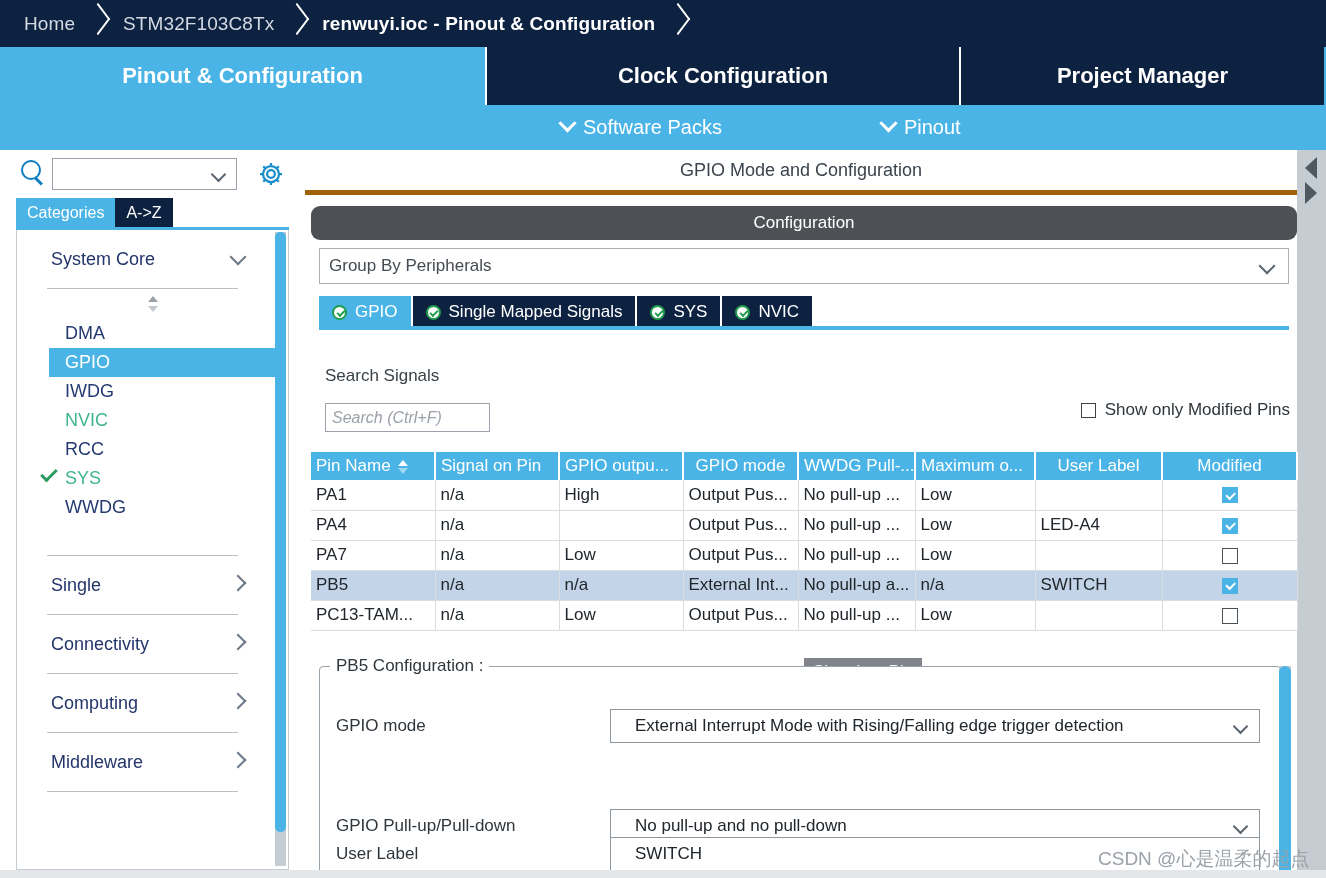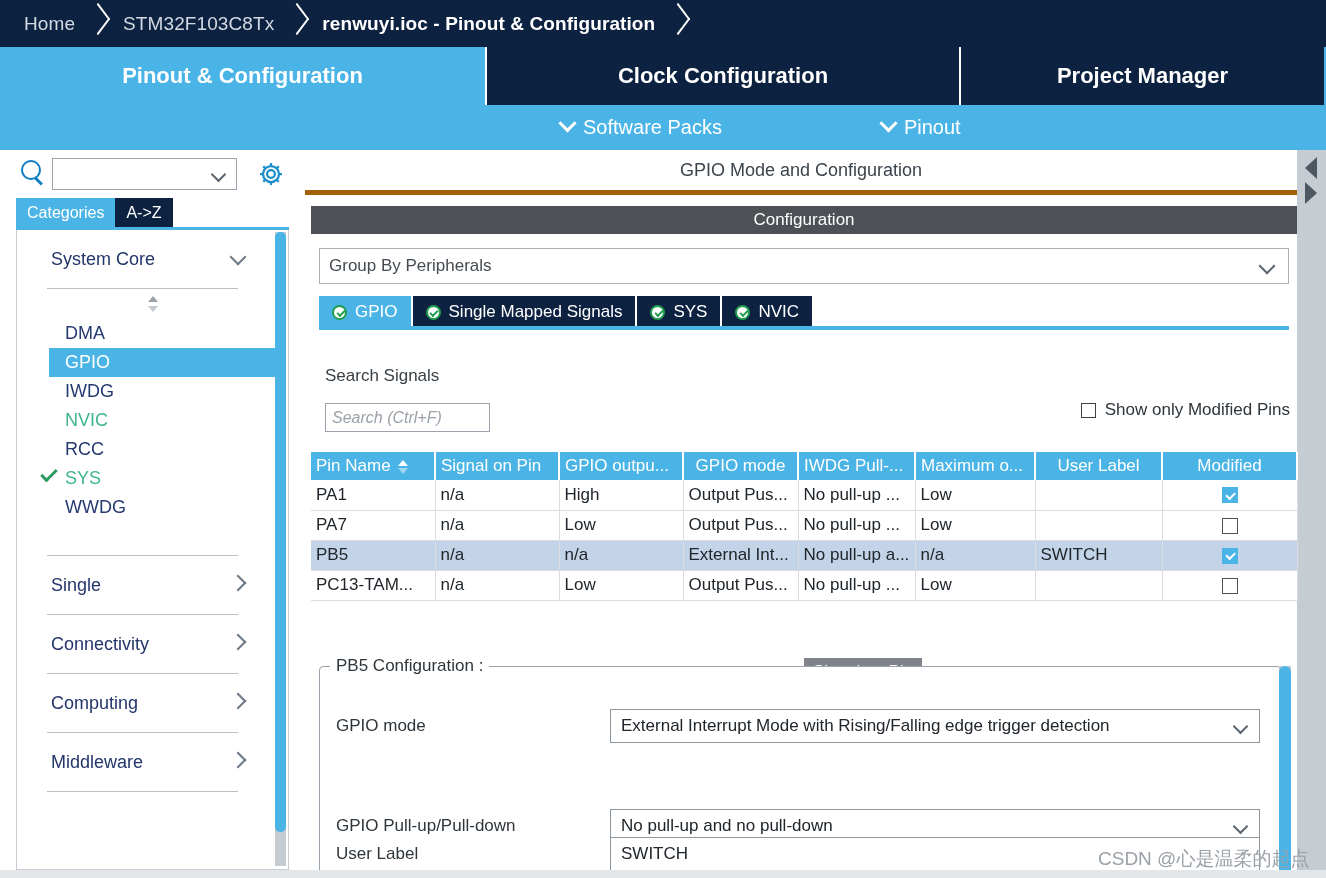--- a/index.html
+++ b/index.html
@@ -188,24 +188,24 @@
     top: 7px;
     border-top: 11px solid transparent; border-bottom: 11px solid transparent;
     border-right: 12px solid #4e5860;
   }
   #rp-arrow-r {
     top: 32px;
     border-top: 11px solid transparent; border-bottom: 11px solid transparent;
     border-left: 12px solid #4e5860;
   }
   #rp-config-hdr {
-    position: absolute; left: 6px; top: 56px; width: 986px; height: 28px;
+    position: absolute; left: 6px; top: 56px; width: 986px; height: 34px;
     background: #4d5156;
     display: flex; align-items: center; justify-content: center;
-    color: #ffffff; font-size: 17px;
+    color: #ffffff; font-size: 17px; border-radius: 9px;
   }
   #groupby {
     position: absolute; left: 14px; top: 98px; width: 970px; height: 36px;
     border: 1px solid #aab0b6; background: #ffffff;
     display: flex; align-items: center;
     padding-left: 9px; font-size: 17px; color: #444b52;
   }
   #groupby .gbchev {
     position: absolute; right: 15px; top: 11px;
     width: 12px; height: 12px;
@@ -329,21 +329,21 @@
   }
   .cfgrow {
     position: absolute; left: 0; width: 962px; height: 34px;
     display: flex; align-items: center;
   }
   .cfgrow .lbl {
     width: 290px; padding-left: 16px; font-size: 17px; color: #2e363c;
   }
   .cfgrow .fld {
     width: 650px; height: 34px; border: 1px solid #8f979e; background: #ffffff;
-    display: flex; align-items: center; padding-left: 10px;
+    display: flex; align-items: center; padding-left: 24px;
     font-size: 17px; color: #20262b; position: relative;
   }
   .cfgrow .fld .fchev {
     position: absolute; right: 13px; top: 11px;
     width: 11px; height: 11px;
     border-bottom: 2px solid #5a6570; border-right: 2px solid #5a6570;
     transform: rotate(45deg);
   }
   #cfg-mode { top: 42px; }
   #cfg-pull { top: 106px; margin-top: 36px; }
@@ -544,35 +544,45 @@
         <col style="width:120px">
       <col style="width:127px">
         <col style="width:135px">
     </colgroup>
     <thead>
       <tr>
         <th><span>Pin Name</span><span id="sorticon"><i class="up"></i><i class="dn"></i></span></th>
         <th>Signal on Pin</th>
         <th>GPIO outpu...</th>
         <th class="ctr">GPIO mode</th>
-        <th>IWDG Pull-...</th>
+        <th>WWDG Pull-...</th>
         <th>Maximum o...</th>
         <th class="ctr">User Label</th>
         <th class="ctr">Modified</th>
       </tr>
     </thead>
     <tbody>
       <tr>
         <td>PA1</td>
         <td>n/a</td>
         <td>High</td>
         <td>Output Pus...</td>
         <td>No pull-up ...</td>
         <td>Low</td>
         <td></td>
+        <td class="ctr"><span class="cbx on"></span></td>
+      </tr>
+      <tr>
+        <td>PA4</td>
+        <td>n/a</td>
+        <td></td>
+        <td>Output Pus...</td>
+        <td>No pull-up ...</td>
+        <td>Low</td>
+        <td>LED-A4</td>
         <td class="ctr"><span class="cbx on"></span></td>
       </tr>
       <tr>
         <td>PA7</td>
         <td>n/a</td>
         <td>Low</td>
         <td>Output Pus...</td>
         <td>No pull-up ...</td>
         <td>Low</td>
         <td></td>

